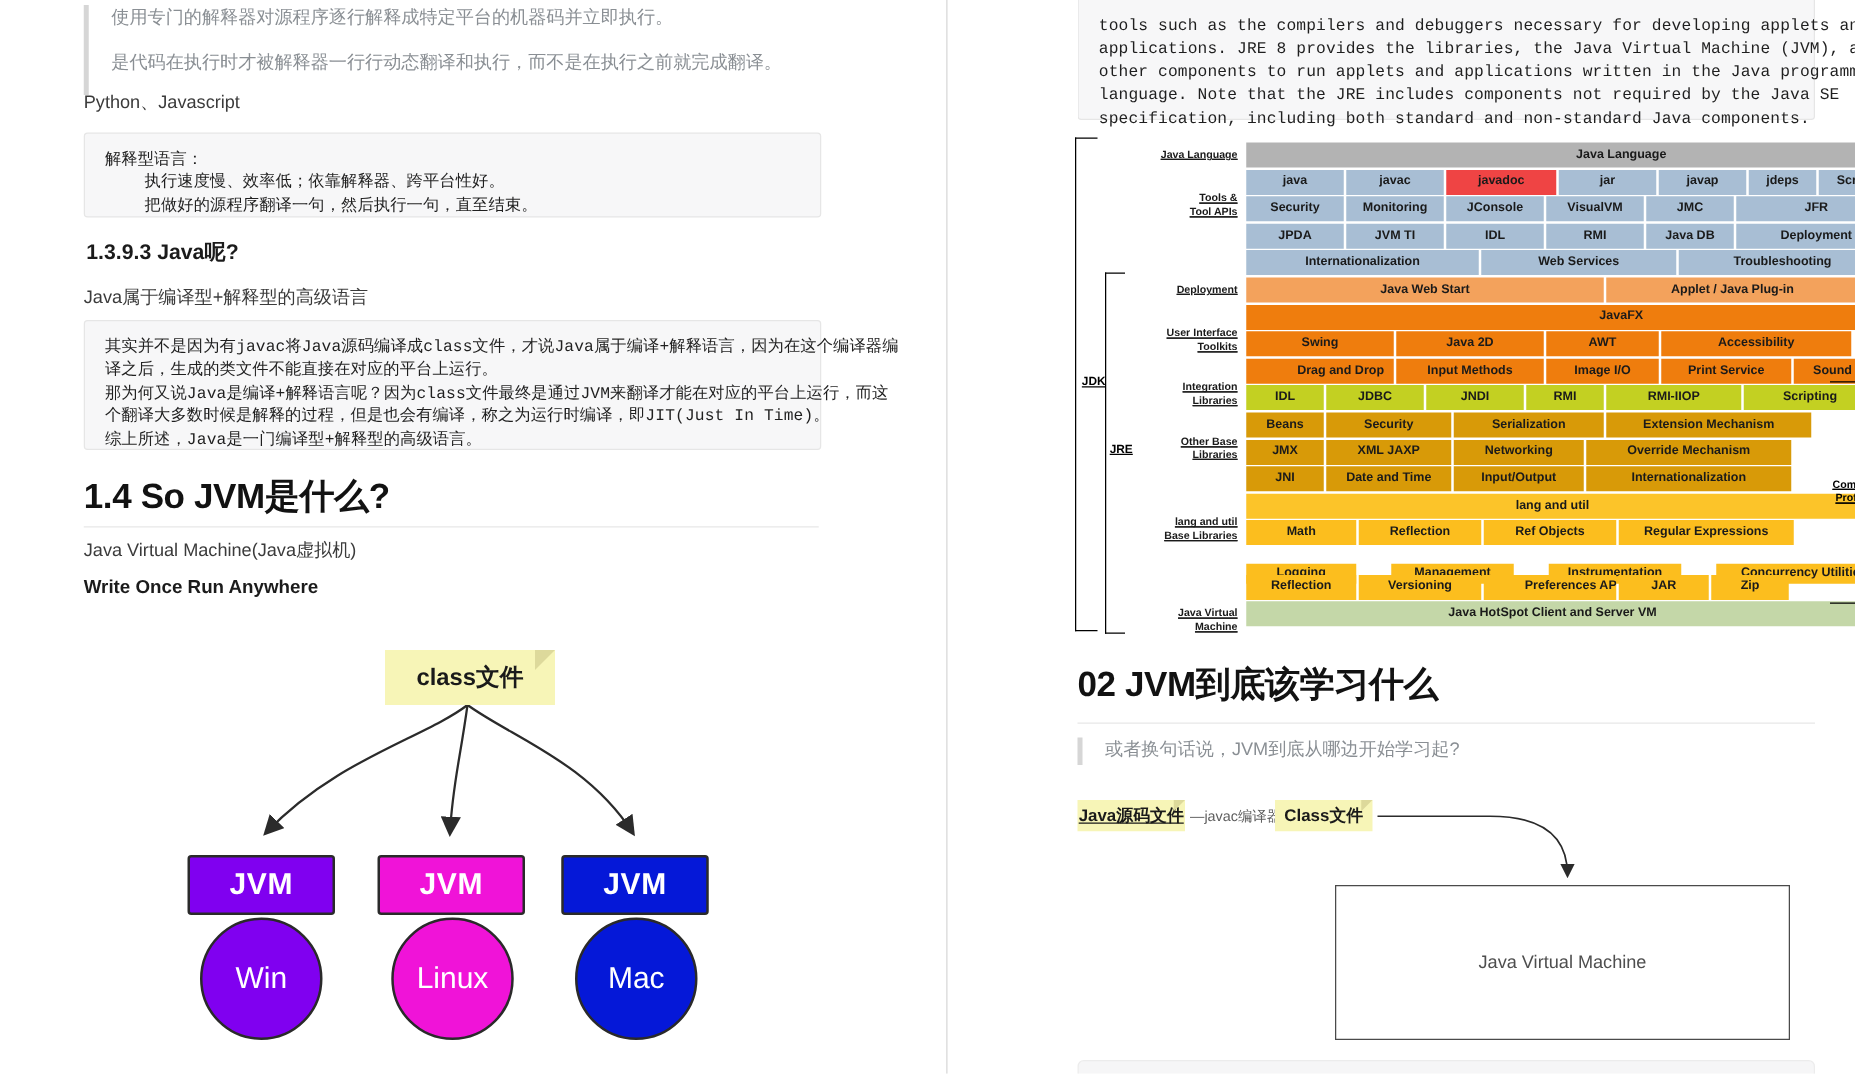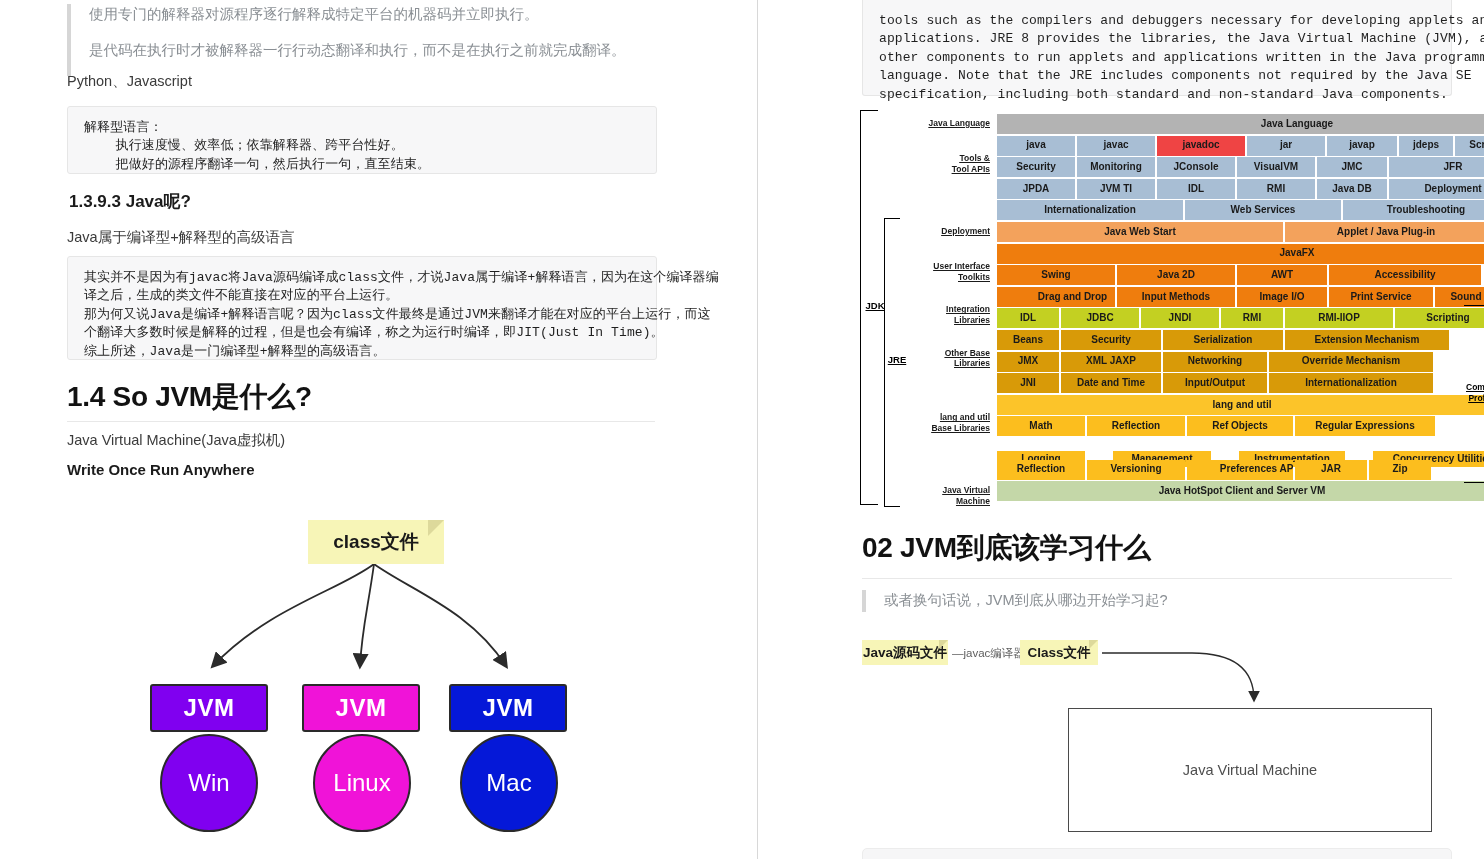--- a/index.html
+++ b/index.html
@@ -128,21 +128,21 @@
     position: absolute; left: 104px; top: 590px; width: 560px;
     border-left: 4px solid #d6d6d6; padding-left: 18px;
   }
   .blockquote-right p {
     margin: 0; font-size: 14.5px; color: #8a8f94; line-height: 1.5;
   }
 
   
   .flow { position: absolute; left: 104px; top: 620px; width: 620px; height: 239px; }
   #sticky-src {
-    left: 0px; top: 20px; width: 86px; height: 25px; font-size: 13.5px;
+    left: 0px; top: 20px; width: 86px; height: 25px; font-size: 13.5px; text-decoration: underline;
   }
   #sticky-cls {
     left: 158px; top: 20px; width: 78px; height: 25px; font-size: 13.5px;
   }
   #sticky-src .fold, #sticky-cls .fold {
     border-width: 9px 9px 0 0;
     border-color: #ddd99b transparent transparent transparent;
     transform: none;
   }
   .javac-label {

